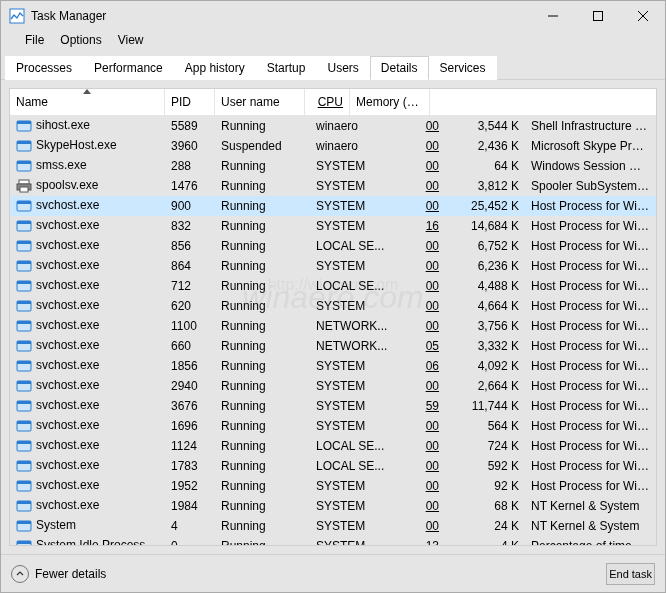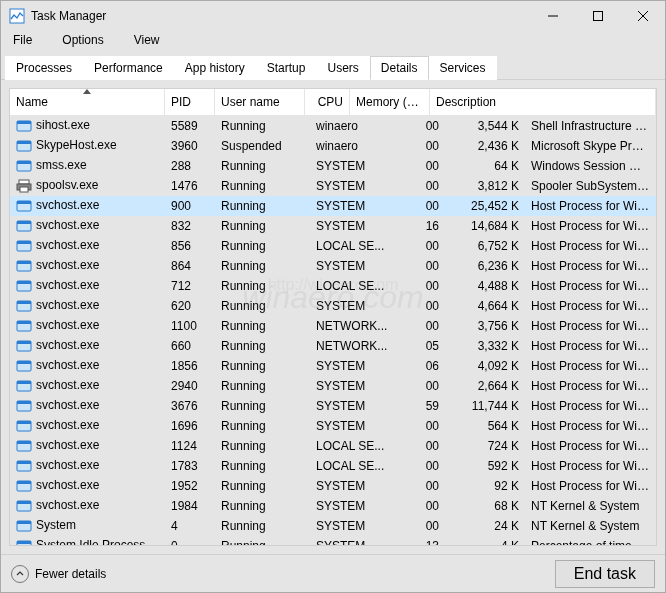--- a/index.html
+++ b/index.html
@@ -3,46 +3,46 @@
 <meta charset="utf-8">
 <style>
 * { box-sizing: border-box; margin: 0; padding: 0; }
 body { font-family: "Segoe UI", Tahoma, sans-serif; font-size: 12px; background: #fff; color: #000; }
 .window { width: 666px; height: 593px; border: 1px solid #aaa; display: flex; flex-direction: column; background: #e5e5e5; position: relative; }
 .titlebar { height: 30px; display: flex; align-items: center; padding: 0 0 0 8px; }
 .titlebar .icon { width: 16px; height: 16px; margin-right: 6px; display: inline-flex; }
 .titlebar .title { flex: 1; font-size: 12px; }
 .winbtns { display: flex; }
 .winbtn { width: 45px; height: 30px; display: flex; align-items: center; justify-content: center; }
-.menubar { height: 20px; display: flex; padding: 0 4px; gap: 14px; }
+.menubar { height: 20px; display: flex; padding: 0 16px; gap: 0; }
 .menuitem { padding: 2px 8px; }
 .tabs { display: flex; border-bottom: 1px solid #d0d0d0; padding: 4px 4px 0 4px; gap: 0; }
 .tab { padding: 4px 10px; border: 1px solid transparent; border-bottom: none; cursor: default; position: relative; top: 1px; background: #fff; }
 .tab.active { border-color: #d0d0d0; border-bottom: 1px solid #fff; }
 .content { flex: 1; margin: 8px; border: 1px solid #d0d0d0; display: flex; flex-direction: column; overflow: hidden; }
 .header-row { display: flex; border-bottom: 1px solid #e5e5e5; background: #fff; }
 .header-cell { padding: 6px 6px; border-right: 1px solid #e5e5e5; font-size: 12px; white-space: nowrap; overflow: hidden; text-overflow: ellipsis; position: relative; }
 .header-cell.sortable::after { content: ""; position: absolute; left: 50%; top: 0; transform: translateX(-50%); border-left: 4px solid transparent; border-right: 4px solid transparent; border-bottom: 5px solid #555; }
 .rows { flex: 1; overflow-y: auto; overflow-x: hidden; }
 .row { display: flex; height: 20px; align-items: center; }
 .row.selected { background: #cce8ff; }
 .cell { padding: 0 6px; white-space: nowrap; overflow: hidden; text-overflow: ellipsis; font-size: 12px; }
 .cell.num { text-align: right; }
 .cell .proc-icon { width: 16px; height: 16px; display: inline-block; vertical-align: middle; margin-right: 4px; }
 .col-name { width: 155px; }
 .col-pid { width: 50px; text-align: left; }
 .col-status { width: 95px; }
 .col-user { width: 90px; }
-.col-cpu { width: 45px; text-align: right; }
+.col-cpu { width: 45px; text-align: right; text-decoration: underline; }
 .col-mem { width: 80px; text-align: right; }
 .col-desc { flex: 1; }
 .footer { height: 38px; border-top: 1px solid #d0d0d0; display: flex; align-items: center; padding: 0 10px; justify-content: space-between; }
 .fewer { display: flex; align-items: center; gap: 6px; cursor: default; }
 .fewer .circ { width: 18px; height: 18px; border: 1px solid #777; border-radius: 50%; display: flex; align-items: center; justify-content: center; }
-.endtask { padding: 4px 18px; border: 1px solid #adadad; background: #e1e1e1; font-size: 16px; }
+.endtask { padding: 4px 2px; border: 1px solid #adadad; background: #e1e1e1; font-size: 11px; }
 .watermark { position: absolute; top: 50%; left: 50%; transform: translate(-50%, -50%); font-size: 32px; color: rgba(128,128,128,0.12); pointer-events: none; font-family: Liberation Sans, sans-serif; font-style: italic; white-space: nowrap; }
 .watermark2 { position: absolute; top: 48%; left: 50%; transform: translate(-50%, -50%); font-size: 16px; color: rgba(128,128,128,0.1); pointer-events: none; font-family: Arial; white-space: nowrap; }
 svg { display: block; }
 </style>
 </head>
 <body>
 
 <div class="window">
 
   <div class="titlebar">
@@ -89,21 +89,20 @@
     <div class="tab">Services</div>
   </div>
 
   <div class="content">
     <div class="header-row">
       <div class="header-cell col-name sortable">Name</div>
       <div class="header-cell col-pid">PID</div>
       <div class="header-cell col-user">User name</div>
       <div class="header-cell col-cpu" style="text-align:right">CPU</div>
       <div class="header-cell col-mem" style="text-align:left">Memory (p...</div>
-      <div class="header-cell col-desc">Description</div>
     </div>
     <div class="rows" id="rows">
         <div class="row">
           <div class="cell col-name"><span class="proc-icon"><svg width="16" height="16" viewBox="0 0 16 16">
                 <rect x="1" y="3" width="14" height="10" rx="1" fill="#cde6f7" stroke="#2b7cd3"></rect>
                 <rect x="1" y="3" width="14" height="3" fill="#2b7cd3"></rect>
               </svg></span>sihost.exe</div>
           <div class="cell col-pid">5589</div>
           <div class="cell col-status">Running</div>
           <div class="cell col-user">winaero</div>

